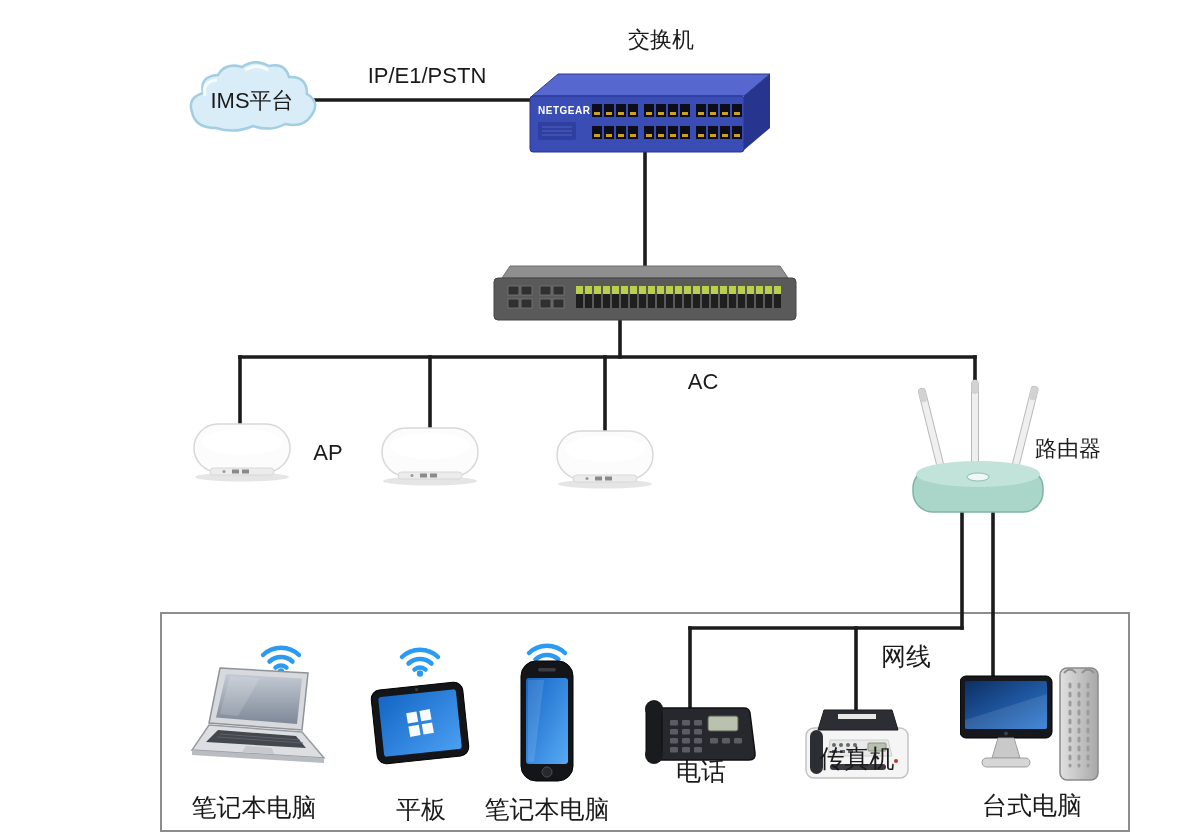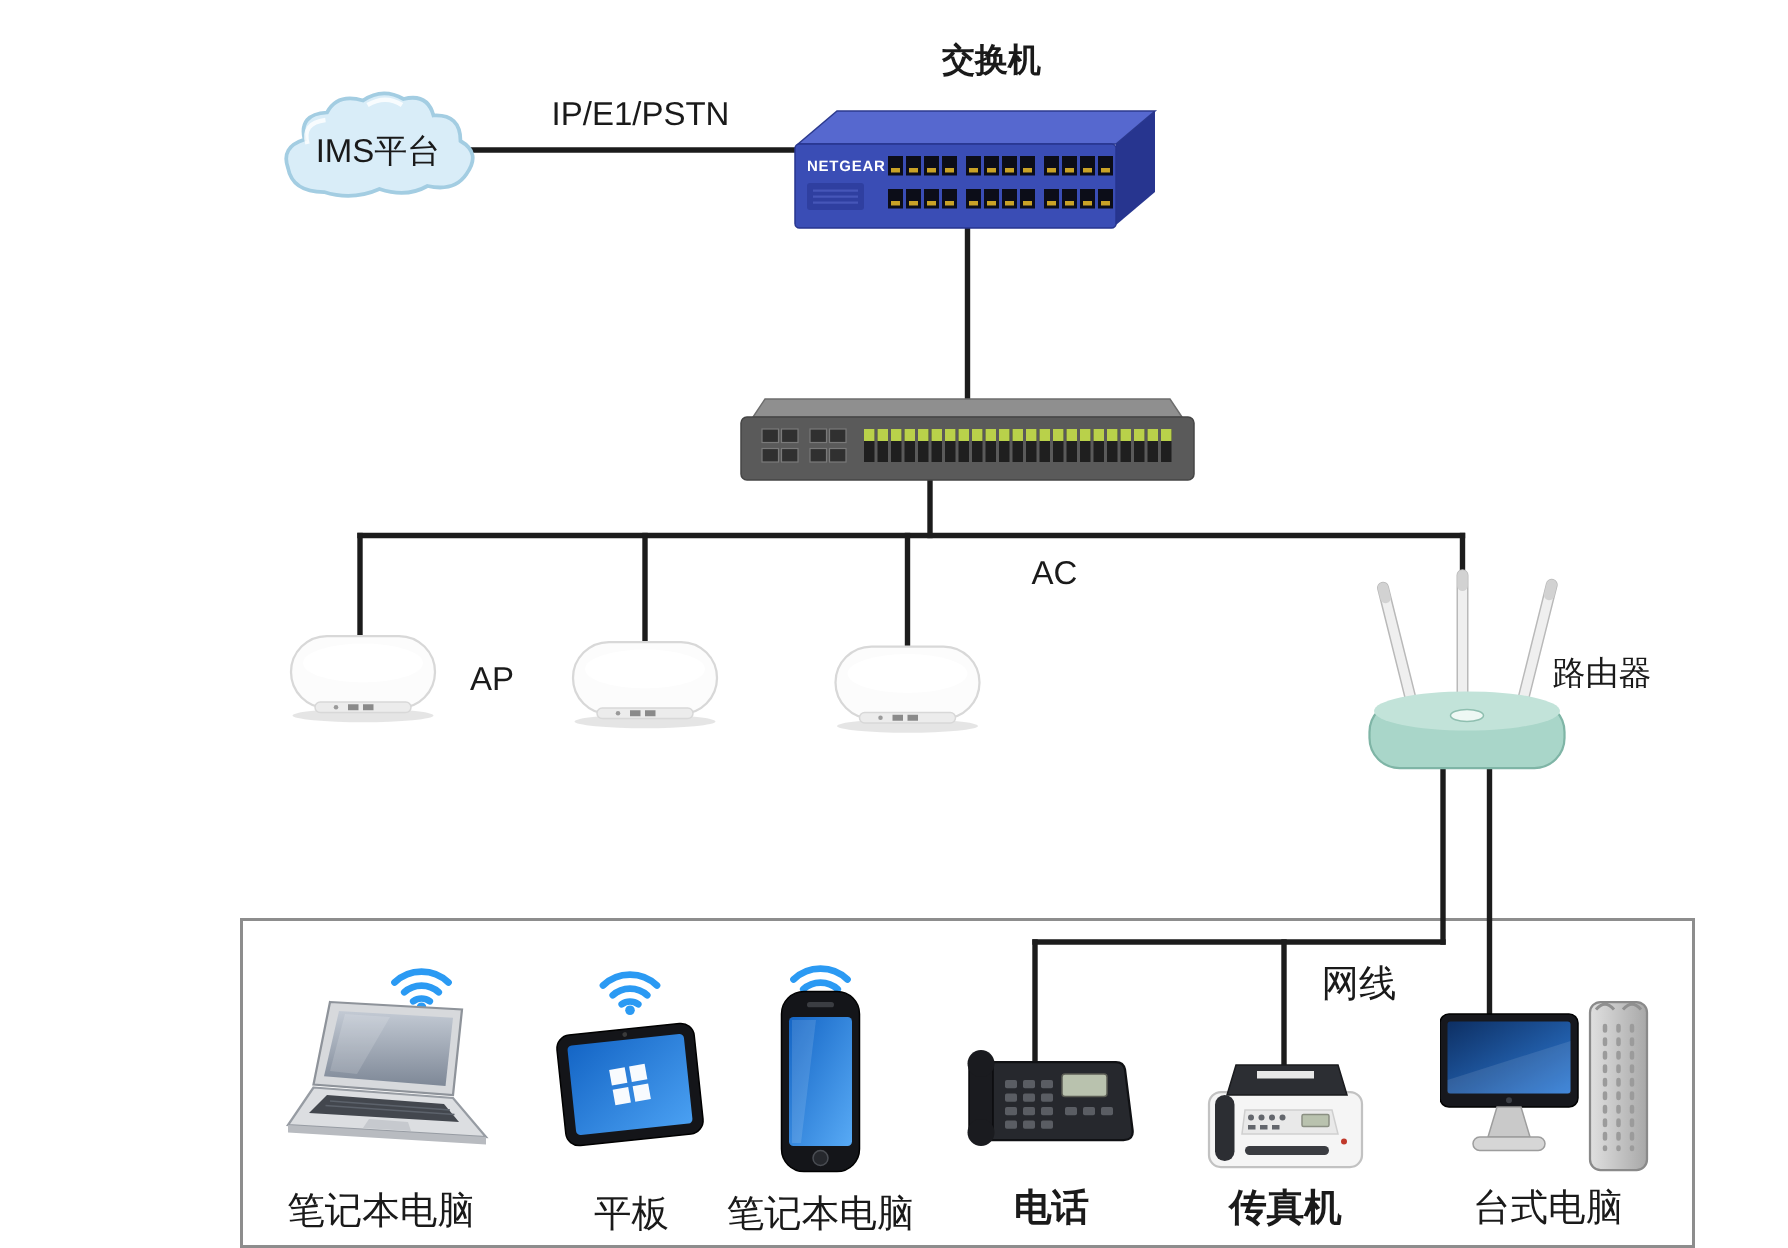--- a/index.html
+++ b/index.html
@@ -48,21 +48,21 @@
   <div class="dev" style="left:183px;top:58px;">
     <svg width="140" height="85" viewBox="0 0 140 85">
       <path d="M33 70 Q12 70 9 54 Q4 40 20 35 Q16 18 35 17 Q42 4 59 9 Q72 0 86 8 Q102 4 106 19 Q124 18 124 36 Q138 44 128 58 Q120 70 102 66 Q88 74 70 68 Q52 76 33 70 Z" fill="#d9edf8" stroke="#a3cde2" stroke-width="2.5"></path>
       <path d="M22 38 Q18 24 34 22 M62 12 Q74 5 85 12" stroke="#ffffff" stroke-width="3" fill="none" opacity="0.8"></path>
     </svg>
   </div>
   <div class="label big" style="left:252px;top:88px;">IMS平台</div>
 
   <div class="label big" style="left:427px;top:63px;">IP/E1/PSTN</div>
 
-  <div class="label big" style="left:661px;top:27px;font-weight:bold;">交换机</div>
+  <div class="label big" style="left:661px;top:27px;">交换机</div>
   <div class="dev" style="left:528px;top:70px;">
     <svg width="244" height="88" viewBox="0 0 244 88">
       <defs>
         <g id="pp">
           <rect width="10" height="13" fill="#0c0d18"></rect>
           <rect x="2" y="8" width="6" height="3" fill="#c9a227"></rect>
         </g>
       </defs>
       <polygon points="4,26 30,4 242,4 216,26" fill="#5668cf" stroke="#2c3a8e" stroke-width="1"></polygon>
       <polygon points="216,26 242,4 242,58 216,80" fill="#27358f"></polygon>
@@ -308,42 +308,42 @@
         <use href="#kk" x="38" y="42"></use>
         <use href="#kk" x="50" y="42"></use>
       <use href="#kk" x="26" y="51"></use>
         <use href="#kk" x="38" y="51"></use>
         <use href="#kk" x="50" y="51"></use>
       <use href="#kk" x="66" y="42"></use>
         <use href="#kk" x="78" y="42"></use>
         <use href="#kk" x="90" y="42"></use>
     </svg>
   </div>
-  <div class="label" style="left:701px;top:790px;font-weight:bold;">电话</div>
+  <div class="label" style="left:701px;top:756px;">电话</div>
 
   <div class="dev" style="left:804px;top:708px;">
     <svg width="106" height="76" viewBox="0 0 106 76">
       <rect x="2" y="20" width="102" height="50" rx="8" fill="#f5f5f5" stroke="#c2c2c2" stroke-width="1.5"></rect>
       <polygon points="20,2 88,2 94,22 14,22" fill="#2c2e33" stroke="#1a1b1e"></polygon>
       <rect x="34" y="6" width="38" height="5" fill="#e8e8e8"></rect>
       <rect x="6" y="22" width="13" height="44" rx="6.5" fill="#2c2e33"></rect>
       <polygon points="26,32 84,32 88,48 24,48" fill="#e9e9e9" stroke="#cfcfcf"></polygon>
       <rect x="64" y="35" width="18" height="8" rx="1" fill="#b9c2ae" stroke="#8a8f82"></rect>
       <circle cx="30" cy="37" r="2" fill="#63666c"></circle>
         <circle cx="37" cy="37" r="2" fill="#63666c"></circle>
       <circle cx="44" cy="37" r="2" fill="#63666c"></circle>
         <circle cx="51" cy="37" r="2" fill="#63666c"></circle>
       <rect x="28" y="42" width="5" height="3" fill="#63666c"></rect>
         <rect x="36" y="42" width="5" height="3" fill="#63666c"></rect>
       <rect x="44" y="42" width="5" height="3" fill="#63666c"></rect>
       <rect x="26" y="56" width="56" height="6" rx="3" fill="#3a3c41"></rect>
       <circle cx="92" cy="53" r="2" fill="#c0392b"></circle>
     </svg>
   </div>
-  <div class="label" style="left:857px;top:790px;font-weight:bold;">传真机</div>
+  <div class="label" style="left:857px;top:743px;">传真机</div>
 
   <div class="dev" style="left:960px;top:660px;">
     <svg width="140" height="128" viewBox="0 0 140 128">
       <defs>
         <linearGradient id="twr" x1="0" y1="0" x2="1" y2="0">
           <stop offset="0" stop-color="#e0e0e0"></stop>
             <stop offset="1" stop-color="#a8a8a8"></stop>
         </linearGradient>
         <linearGradient id="monscr" x1="0" y1="0" x2="1" y2="1">
           <stop offset="0" stop-color="#0d2f63"></stop>

